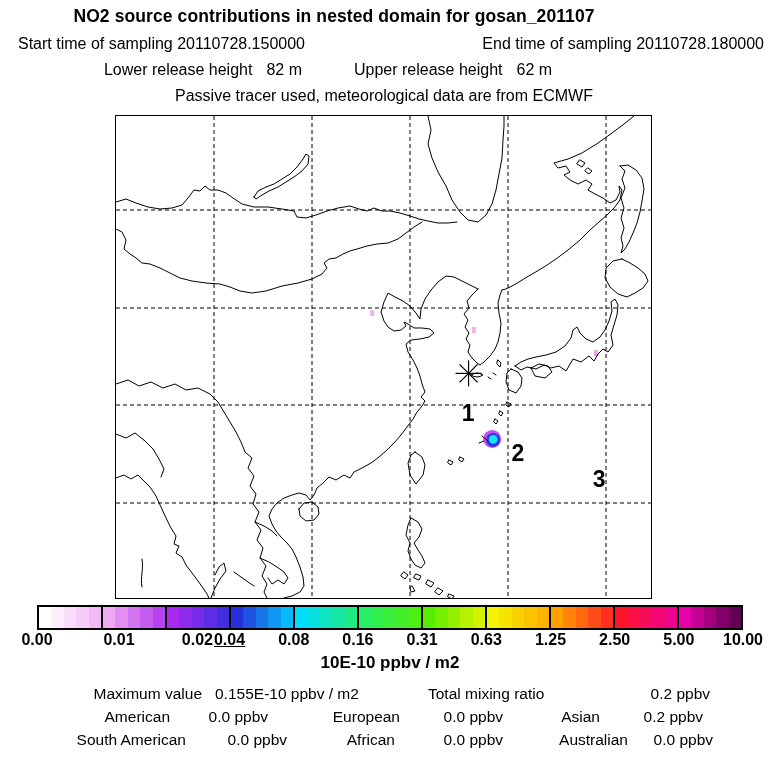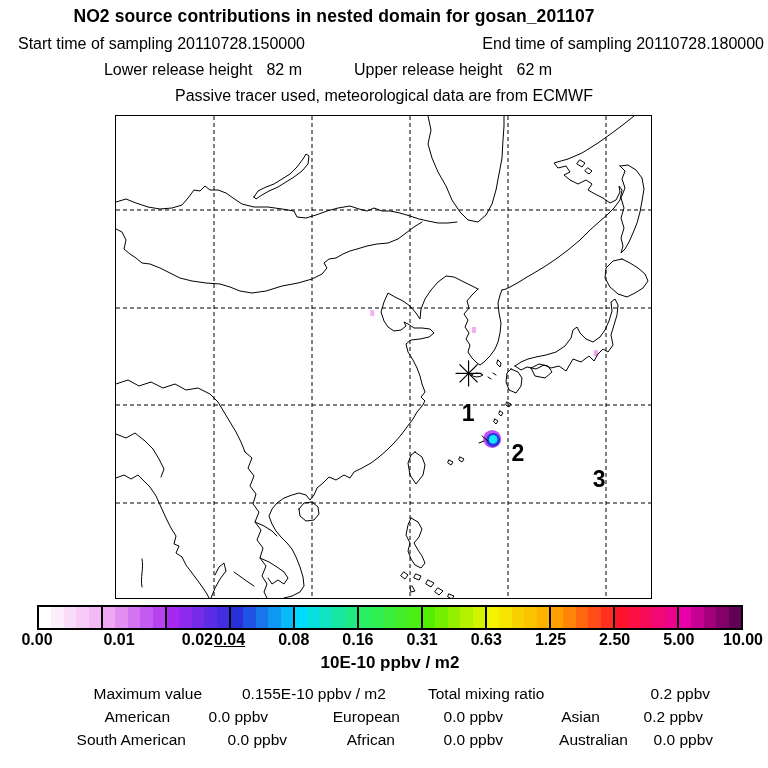--- a/index.html
+++ b/index.html
@@ -158,21 +158,21 @@
     <span style="left: 449.273px;">0.63</span>
     <span style="left: 513.455px;">1.25</span>
     <span style="left: 577.636px;">2.50</span>
     <span style="left: 641.818px;">5.00</span>
     <span style="left: 706px;">10.00</span>
   </div>
 <div class="abs cbar-unit">10E-10 ppbv / m2</div>
 
 <div class="abs fline" id="f1">
   <span class="r" style="left:40px;width:162px;">Maximum value</span>
-  <span style="left:215px;margin-left:27px;">0.155E-10 ppbv / m2</span>
+  <span style="left:215px;">0.155E-10 ppbv / m2</span>
   <span style="left:428px;">Total mixing ratio</span>
   <span class="r" style="left:620px;width:90px;">0.2 ppbv</span>
 </div>
 <div class="abs fline" id="f2">
   <span class="r" style="left:60px;width:110px;">American</span>
   <span class="r" style="left:178px;width:90px;">0.0 ppbv</span>
   <span class="r" style="left:290px;width:110px;">European</span>
   <span class="r" style="left:413px;width:90px;">0.0 ppbv</span>
   <span class="r" style="left:490px;width:110px;">Asian</span>
   <span class="r" style="left:613px;width:90px;">0.2 ppbv</span>

